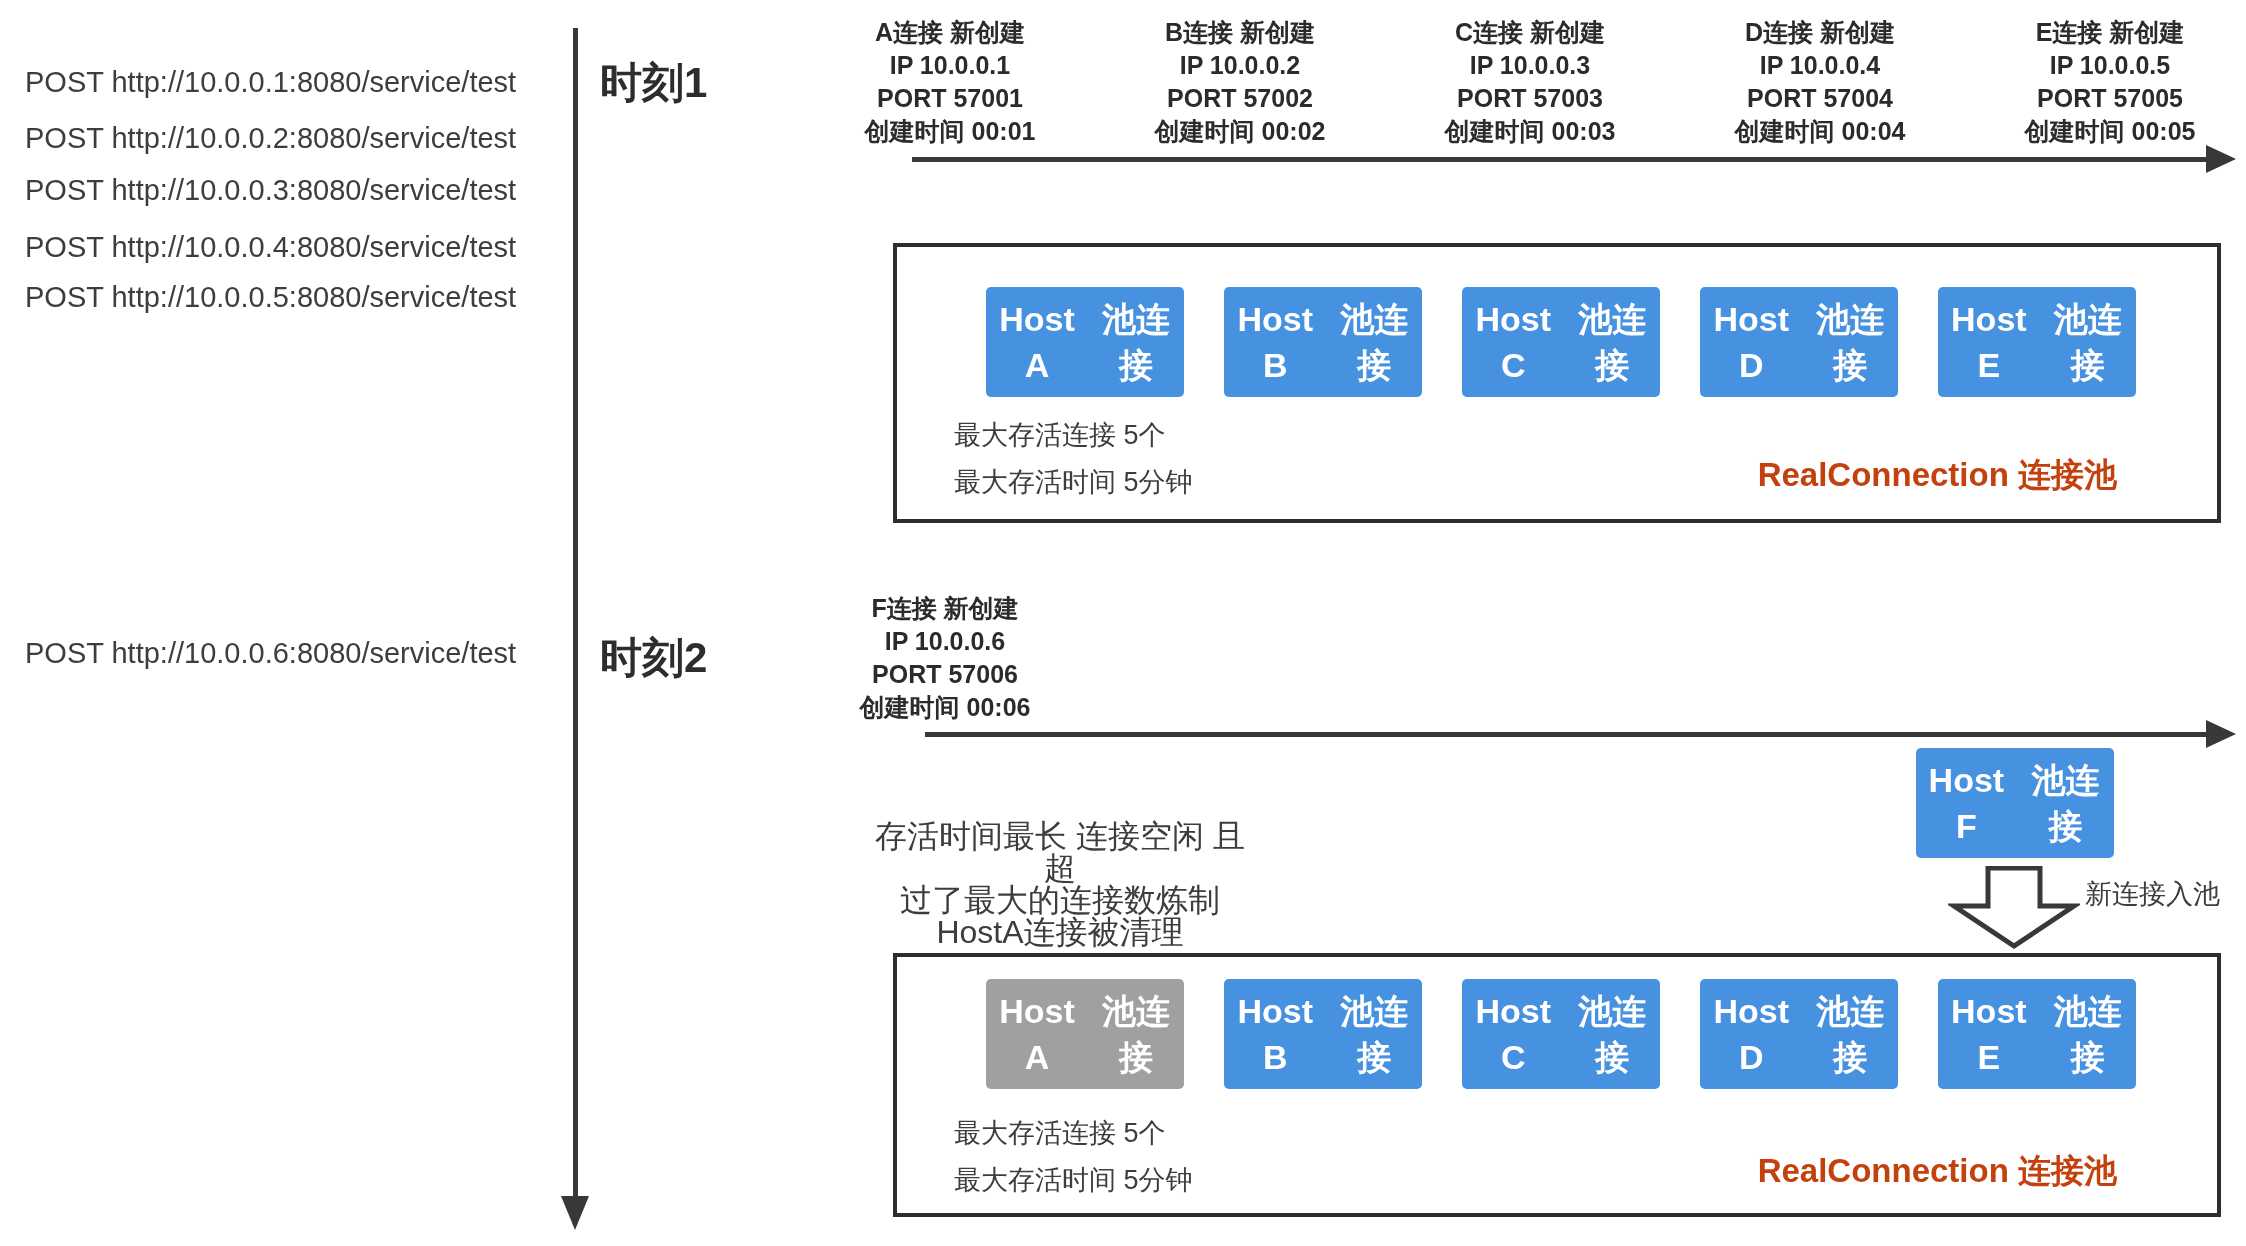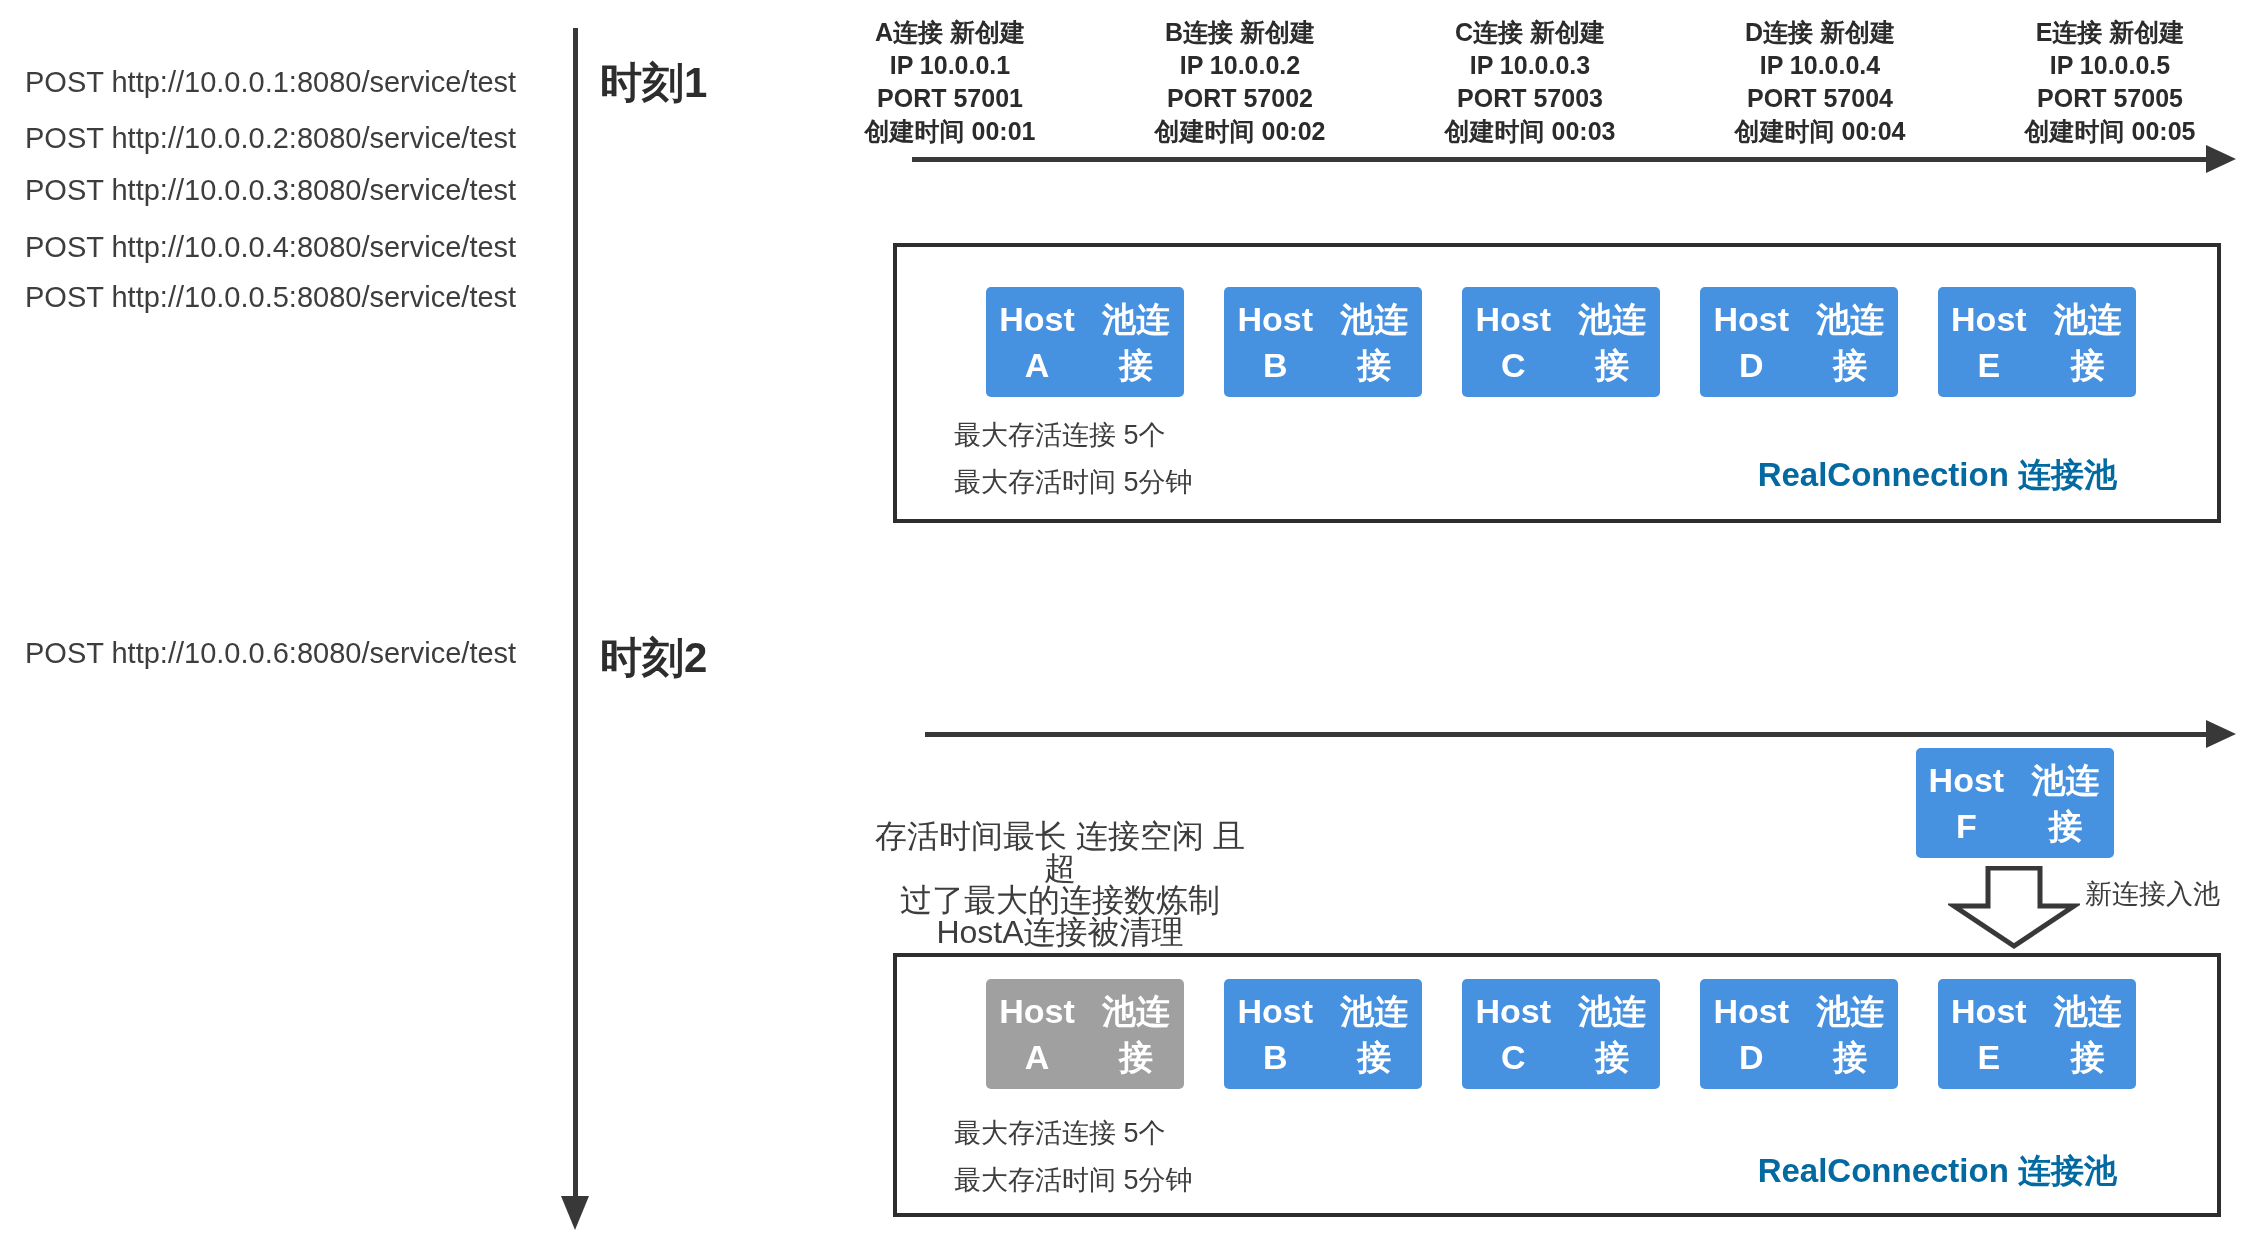--- a/index.html
+++ b/index.html
@@ -20,21 +20,21 @@
     font-size:42px;font-weight:bold;color:#2d2d2d;white-space:nowrap;}
   .conn-label{position:absolute;width:280px;text-align:center;font-weight:bold;
     font-size:25px;line-height:33px;color:#2b2b2b;white-space:nowrap;}
   .pool{position:absolute;border:4px solid #2e2e2e;background:#fff;box-sizing:border-box;}
   .host-row{position:absolute;display:flex;gap:40px;}
   .host{width:198px;height:110px;border-radius:5px;background:var(--host-active,#4791e1);
     color:#fff;font-weight:bold;font-size:34px;line-height:46px;
     display:flex;flex-direction:row;align-items:center;justify-content:center;text-align:center;}
   .host[data-state="evicted"]{background:var(--host-evicted,#a0a0a0);}
   .pool-note{position:absolute;font-size:27px;color:#3d3d3d;white-space:nowrap;}
-  .pool-title{position:absolute;font-size:33px;font-weight:bold;color:#0369a1;white-space:nowrap;}
+  .pool-title{position:absolute;font-size:33px;font-weight:bold;color:#c2410c;white-space:nowrap;}
   .note-block{position:absolute;width:400px;text-align:center;
     font-size:32px;line-height:32px;color:#3d3d3d;}
   .annotation{position:absolute;font-size:27px;color:#3d3d3d;white-space:nowrap;}
   .host-f-wrap{position:absolute;left:1916px;top:748px;}
   .block-arrow{position:absolute;left:1948px;top:866px;}
 </style>
 </head>
 <body>
 
 <div class="canvas">
@@ -108,20 +108,26 @@
         <div>池连接</div>
       </div>
     </div>
     <div class="pool-note" style="left:57px;top:170px">最大存活连接 5个</div>
     <div class="pool-note" style="left:57px;top:217px">最大存活时间 5分钟</div>
     <div class="pool-title" style="right:100px;top:206px">RealConnection 连接池</div>
   </div>
 
   <div class="moment-label" style="left:600px;top:630px">时刻2</div>
 
+  <div class="conn-label" style="left:795px;top:592px;width:300px">
+    <div>F连接 新创建</div>
+    <div>IP 10.0.0.6</div>
+    <div>PORT 57006</div>
+    <div>创建时间 00:06</div>
+  </div>
 
   <div class="hline" style="left:925px;top:732px;width:1283px"></div>
   <div class="arrow-head-right" style="left:2206px;top:720px"></div>
 
   <div class="host-f-wrap">
     <div class="host">
       <div>Host F</div>
       <div>池连接</div>
     </div>
   </div>

